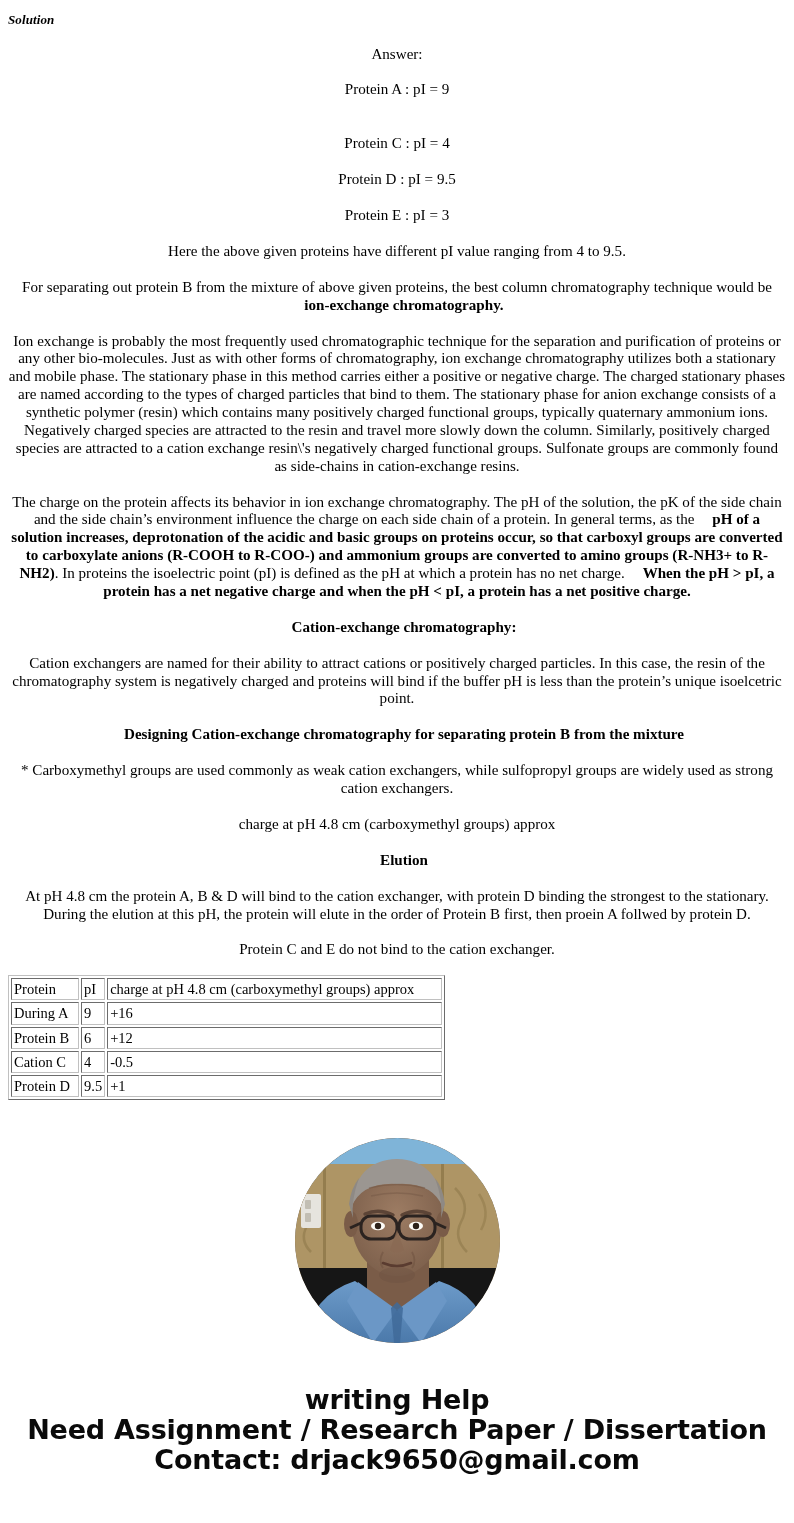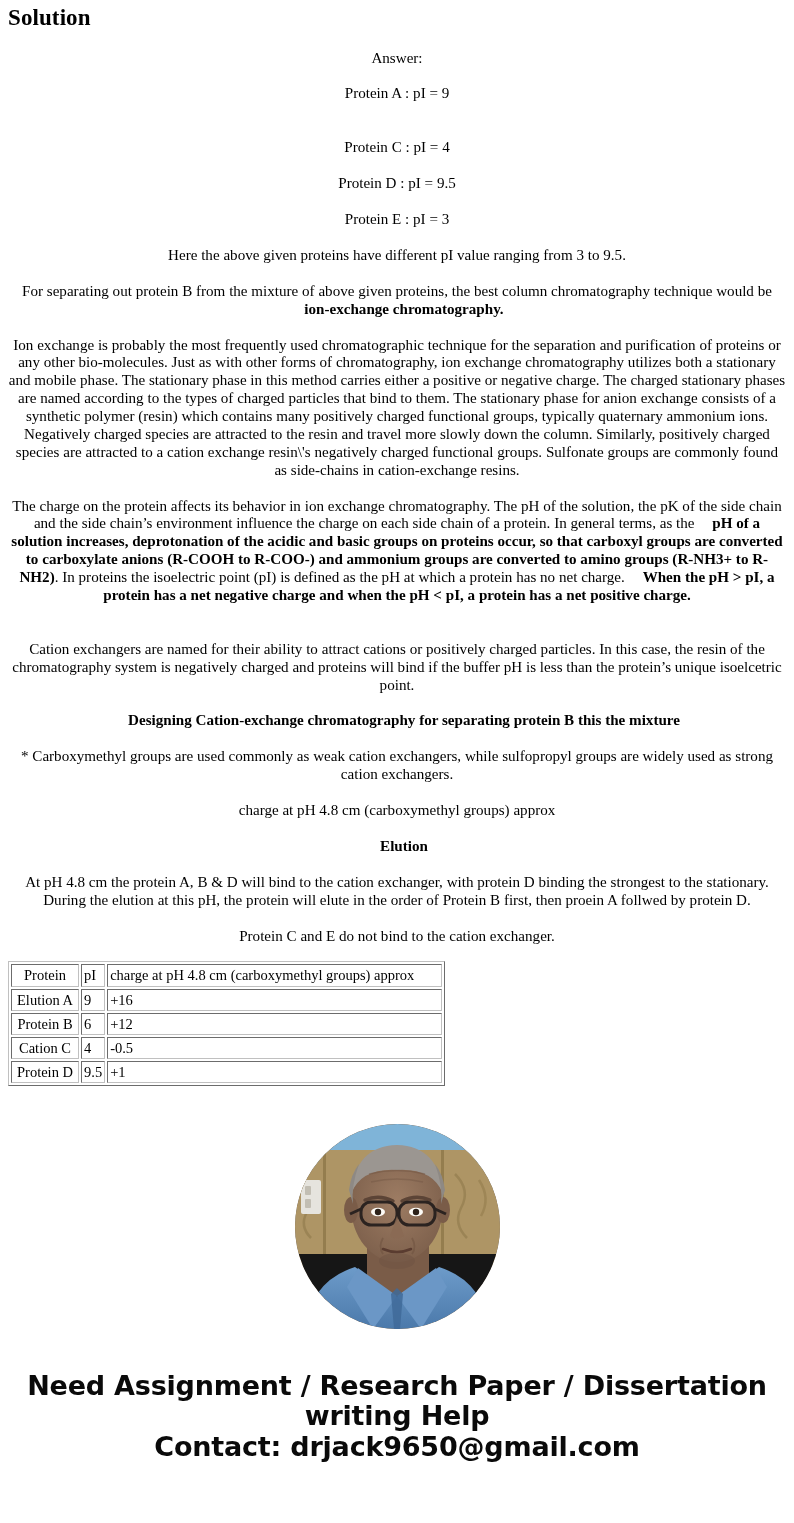--- a/index.html
+++ b/index.html
@@ -23,26 +23,27 @@
     box-sizing: border-box;
     position: relative;
   }
   .doc-body {
     padding: 0 8px 0 8px;
     box-sizing: border-box;
   }
 
   h1.solution-title {
     font-family: "Liberation Serif", "DejaVu Serif", serif;
-    font-size: 23px;
+    font-size: 13px;
     font-weight: bold;
-    margin: 0 0 0 0;
+    margin: 8px 0 0 0;
     padding: 4px 0 0 0;
     line-height: 1.2;
     letter-spacing: 0.1px;
+    font-style: italic;
   }
 
   p.para {
     margin: 0;
     padding: 0;
     font-size: 15.1px;
     line-height: 1.185;
     text-align: center;
   }
   .gap {
@@ -70,21 +71,21 @@
     line-height: 1.25;
     margin: 0;
   }
   table.charge-table td {
     border: 1px inset #c0c0c0;
     padding: 1px 2px 1px 2px;
     vertical-align: top;
     font-family: "Liberation Serif", "DejaVu Serif", serif;
     white-space: nowrap;
   }
-  table.charge-table td.c-protein { width: 62px; text-align: center; }
+  table.charge-table td.c-protein { width: 62px; }
   table.charge-table td.c-pi      { width: 14px; }
   table.charge-table td.c-charge  { width: 329px; }
 
   
   .avatar-block {
     width: 100%;
     display: flex;
     justify-content: center;
     align-items: center;
   }
@@ -132,38 +133,39 @@
     <div class="gap"></div>
     <p class="para">Protein C : pI = 4</p>
 
     <div class="gap"></div>
     <p class="para">Protein D : pI = 9.5</p>
 
     <div class="gap"></div>
     <p class="para">Protein E : pI = 3</p>
 
     <div class="gap"></div>
-    <p class="para">Here the above given proteins have different pI value ranging from 3 to 9.5.</p>
+    <p class="para">Here the above given proteins have different pI value ranging from 4 to 9.5.</p>
 
     <div class="gap"></div>
     <p class="para"><span>For separating out protein B from the mixture of above given proteins, the best column chromatography technique would be </span><b>ion-exchange chromatography.</b></p>
 
     <div class="gap"></div>
     <p class="para">Ion exchange is probably the most frequently used chromatographic technique for the separation and purification of proteins or any other bio-molecules. Just as with other forms of chromatography, ion exchange chromatography utilizes both a stationary and mobile phase. The stationary phase in this method carries either a positive or negative charge. The charged stationary phases are named according to the types of charged particles that bind to them. The stationary phase for anion exchange consists of a synthetic polymer (resin) which contains many positively charged functional groups, typically quaternary ammonium ions. Negatively charged species are attracted to the resin and travel more slowly down the column. Similarly, positively charged species are attracted to a cation exchange resin\'s negatively charged functional groups. Sulfonate groups are commonly found as side-chains in cation-exchange resins.</p>
 
     <div class="gap"></div>
     <p class="para"><span>The charge on the protein affects its behavior in ion exchange chromatography. The pH of the solution, the pK of the side chain and the side chain’s environment influence the charge on each side chain of a protein. In general terms, as the </span><b>pH of a solution increases, deprotonation of the acidic and basic groups on proteins occur, so that carboxyl groups are converted to carboxylate anions (R-COOH to R-COO-) and ammonium groups are converted to amino groups (R-NH3+ to R-NH2)</b><span>. In proteins the isoelectric point (pI) is defined as the pH at which a protein has no net charge. </span><b>When the pH &gt; pI, a protein has a net negative charge and when the pH &lt; pI, a protein has a net positive charge.</b></p>
 
     <div class="gap"></div>
+    <p class="para"><b>Cation-exchange chromatography:</b></p>
 
     <div class="gap"></div>
     <p class="para">Cation exchangers are named for their ability to attract cations or positively charged particles. In this case, the resin of the chromatography system is negatively charged and proteins will bind if the buffer pH is less than the protein’s unique isoelcetric point.</p>
 
     <div class="gap"></div>
-    <p class="para"><b>Designing Cation-exchange chromatography for separating protein B this the mixture</b></p>
+    <p class="para"><b>Designing Cation-exchange chromatography for separating protein B from the mixture</b></p>
 
     <div class="gap"></div>
     <p class="para">* Carboxymethyl groups are used commonly as weak cation exchangers, while sulfopropyl groups are widely used as strong cation exchangers.</p>
 
     <div class="gap"></div>
     <p class="para">charge at pH 4.8 cm (carboxymethyl groups) approx</p>
 
     <div class="gap"></div>
     <p class="para"><b>Elution</b></p>
 
@@ -177,21 +179,21 @@
 
     <div class="tbl-wrap">
       <table class="charge-table">
         <tbody>
           <tr>
             <td class="c-protein">Protein</td>
             <td class="c-pi">pI</td>
             <td class="c-charge">charge at pH 4.8 cm (carboxymethyl groups) approx</td>
           </tr>
           <tr>
-            <td class="c-protein">Elution A</td>
+            <td class="c-protein">During A</td>
             <td class="c-pi">9</td>
             <td class="c-charge">+16</td>
           </tr>
           <tr>
             <td class="c-protein">Protein B</td>
             <td class="c-pi">6</td>
             <td class="c-charge">+12</td>
           </tr>
           <tr>
             <td class="c-protein">Cation C</td>
@@ -296,18 +298,18 @@
 
           <ellipse cx="102" cy="137" rx="18" ry="8" fill="#6d5142" opacity="0.45"></ellipse>
         </g>
       </svg>
     </div>
   </div>
 
   <div style="height:42px"></div>
 
   <div class="footer">
+    <span class="line">writing Help</span>
     <span class="line">Need Assignment / Research Paper / Dissertation</span>
-    <span class="line">writing Help</span>
     <span class="line">Contact: drjack9650@gmail.com</span>
   </div>
 
 </div>
 
 </body></html>

